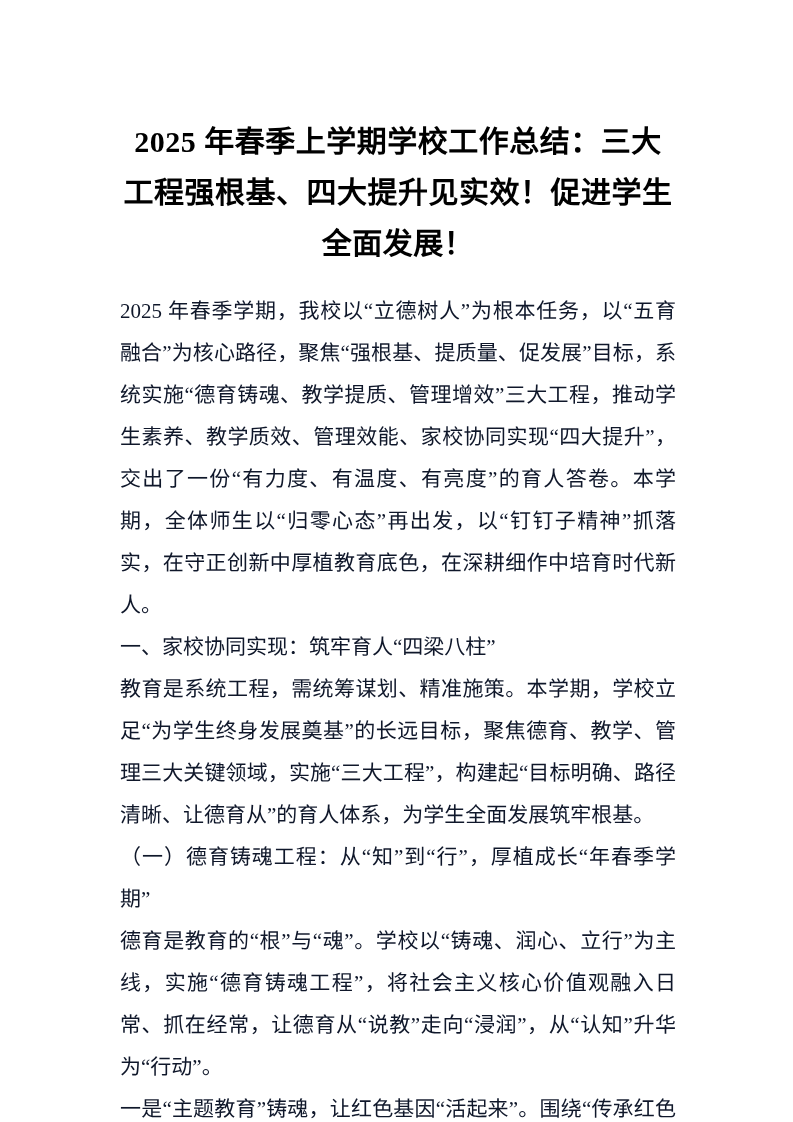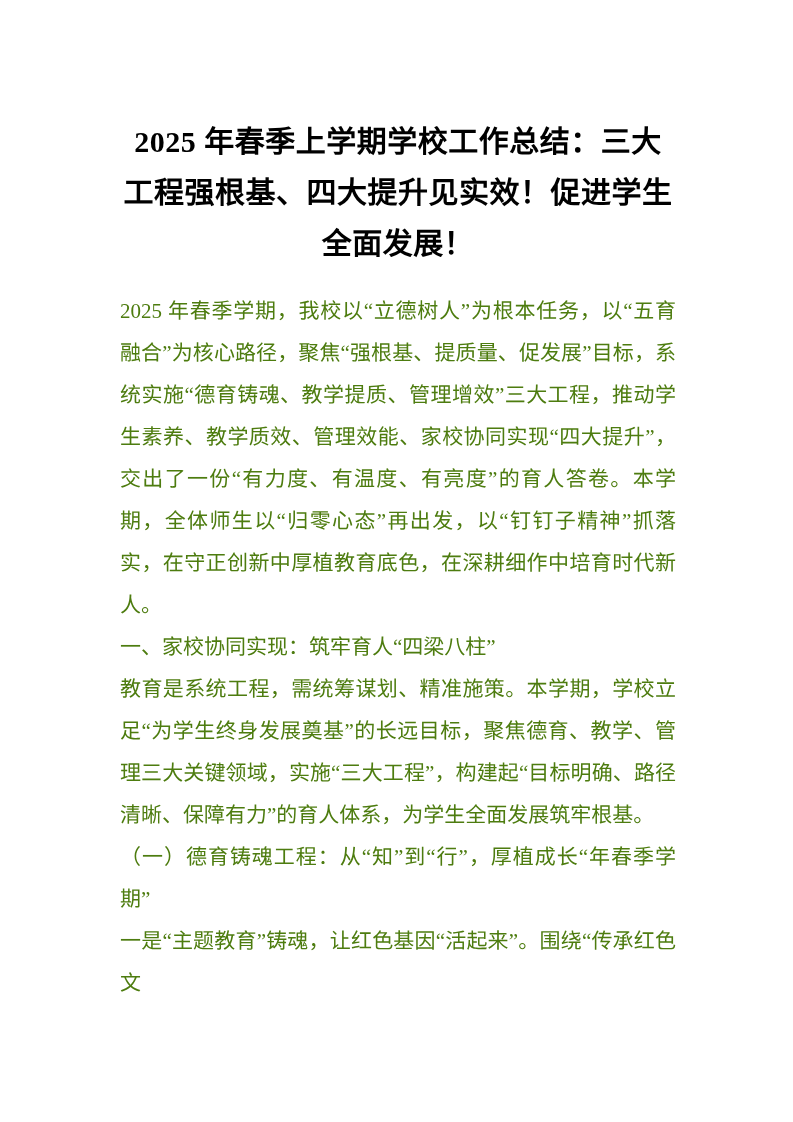--- a/index.html
+++ b/index.html
@@ -31,29 +31,30 @@
   .doc-body {
     margin-top: 21px;
   }
   .para {
     margin: 0;
     font-size: 21px;
     line-height: 42px;
     text-align: justify;
     text-justify: inter-character;
     word-break: break-all;
-    color: #4d7c0f;
+    color: #0f172a;
   }
 </style>
 </head>
 <body>
 
 <div class="page">
   <h1 class="doc-title">2025 年春季上学期学校工作总结：三大工程强根基、四大提升见实效！促进学生全面发展！</h1>
 
   <div class="doc-body">
     <p class="para">2025 年春季学期，我校以“立德树人”为根本任务，以“五育融合”为核心路径，聚焦“强根基、提质量、促发展”目标，系统实施“德育铸魂、教学提质、管理增效”三大工程，推动学生素养、教学质效、管理效能、家校协同实现“四大提升”，交出了一份“有力度、有温度、有亮度”的育人答卷。本学期，全体师生以“归零心态”再出发，以“钉钉子精神”抓落实，在守正创新中厚植教育底色，在深耕细作中培育时代新人。</p>
     <p class="para">一、家校协同实现：筑牢育人“四梁八柱”</p>
-    <p class="para">教育是系统工程，需统筹谋划、精准施策。本学期，学校立足“为学生终身发展奠基”的长远目标，聚焦德育、教学、管理三大关键领域，实施“三大工程”，构建起“目标明确、路径清晰、保障有力”的育人体系，为学生全面发展筑牢根基。</p>
+    <p class="para">教育是系统工程，需统筹谋划、精准施策。本学期，学校立足“为学生终身发展奠基”的长远目标，聚焦德育、教学、管理三大关键领域，实施“三大工程”，构建起“目标明确、路径清晰、让德育从”的育人体系，为学生全面发展筑牢根基。</p>
     <p class="para">（一）德育铸魂工程：从“知”到“行”，厚植成长“年春季学期”</p>
+    <p class="para">德育是教育的“根”与“魂”。学校以“铸魂、润心、立行”为主线，实施“德育铸魂工程”，将社会主义核心价值观融入日常、抓在经常，让德育从“说教”走向“浸润”，从“认知”升华为“行动”。</p>
     <p class="para">一是“主题教育”铸魂，让红色基因“活起来”。围绕“传承红色文</p>
   </div>
 </div>
 
 </body></html>

